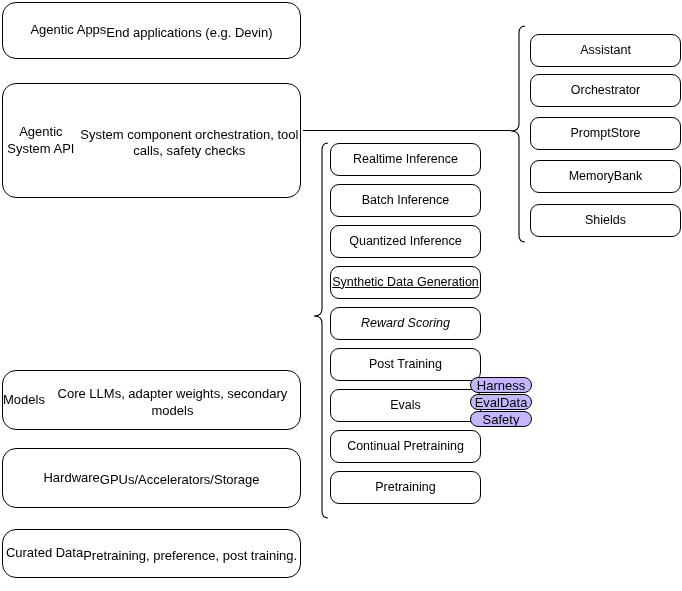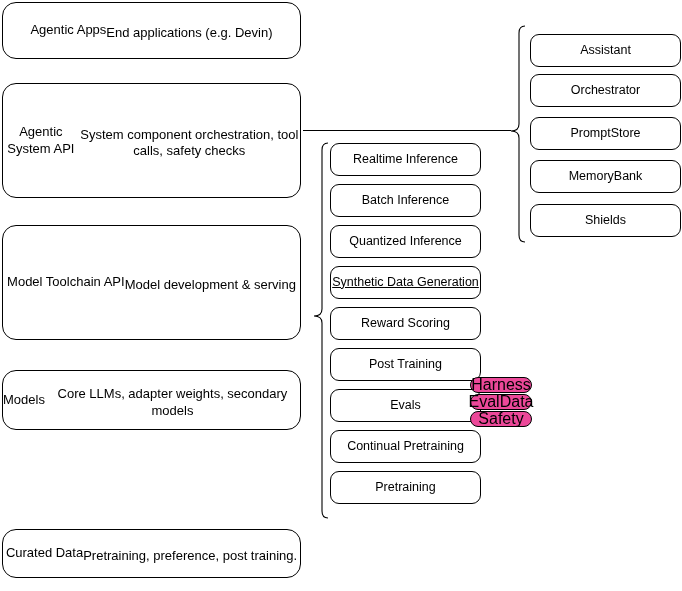--- a/index.html
+++ b/index.html
@@ -60,23 +60,23 @@
     justify-content: center;
   }
   .cap.mid  { left: 330px; width: 151px; }
   .cap.right{ left: 530px; width: 151px; }
 
   
   .pill {
     position: absolute;
     box-sizing: border-box;
     border: 1.4px solid #000;
-    background: #ec4899;
+    background: #c4b5fd;
     border-radius: 999px;
-    font-size: 16px;
+    font-size: 13px;
     display: flex;
     align-items: center;
     justify-content: center;
     text-align: center;
     line-height: 1;
   }
   svg.overlay {
     position: absolute;
     left: 0; top: 0;
     width: 682px;
@@ -94,30 +94,30 @@
   <div class="node layer" style="top:2px;height:57px;">
     <div class="title">Agentic Apps</div>
     <div class="subtitle">End applications (e.g. Devin)</div>
   </div>
 
   <div class="node layer" style="top:83px;height:115px;">
     <div class="title">Agentic System API</div>
     <div class="subtitle">System component orchestration, tool calls, safety checks</div>
   </div>
 
-  <div class="node layer" style="top:225px;height:115px;">
-    <div class="title">Model Toolchain API</div>
-    <div class="subtitle">Model development &amp; serving</div>
-  </div>
 
   <div class="node layer" style="top:370px;height:60px;">
     <div class="title">Models</div>
     <div class="subtitle">Core LLMs, adapter weights, secondary models</div>
   </div>
 
+  <div class="node layer" style="top:448px;height:60px;">
+    <div class="title">Hardware</div>
+    <div class="subtitle">GPUs/Accelerators/Storage</div>
+  </div>
 
   <div class="node layer" style="top:529px;height:49px;">
     <div class="title">Curated Data</div>
     <div class="subtitle">Pretraining, preference, post training.</div>
   </div>
 
   <svg class="overlay" viewBox="0 0 682 591">
 
     <path d="M303,130.5 L511,130.5"></path>
 
@@ -131,21 +131,21 @@
   </div>
   <div class="node cap mid" style="top:184px;">
     <span>Batch Inference</span>
   </div>
   <div class="node cap mid" style="top:225px;">
     <span>Quantized Inference</span>
   </div>
   <div class="node cap mid" style="top:266px;text-decoration:underline;">
     <span>Synthetic Data Generation</span>
   </div>
-  <div class="node cap mid" style="top:307px;">
+  <div class="node cap mid" style="top:307px;font-style:italic;">
     <span>Reward Scoring</span>
   </div>
   <div class="node cap mid" style="top:348px;">
     <span>Post Training</span>
   </div>
   <div class="node cap mid" style="top:389px;">
     <span>Evals</span>
   </div>
   <div class="node cap mid" style="top:430px;">
     <span>Continual Pretraining</span>

